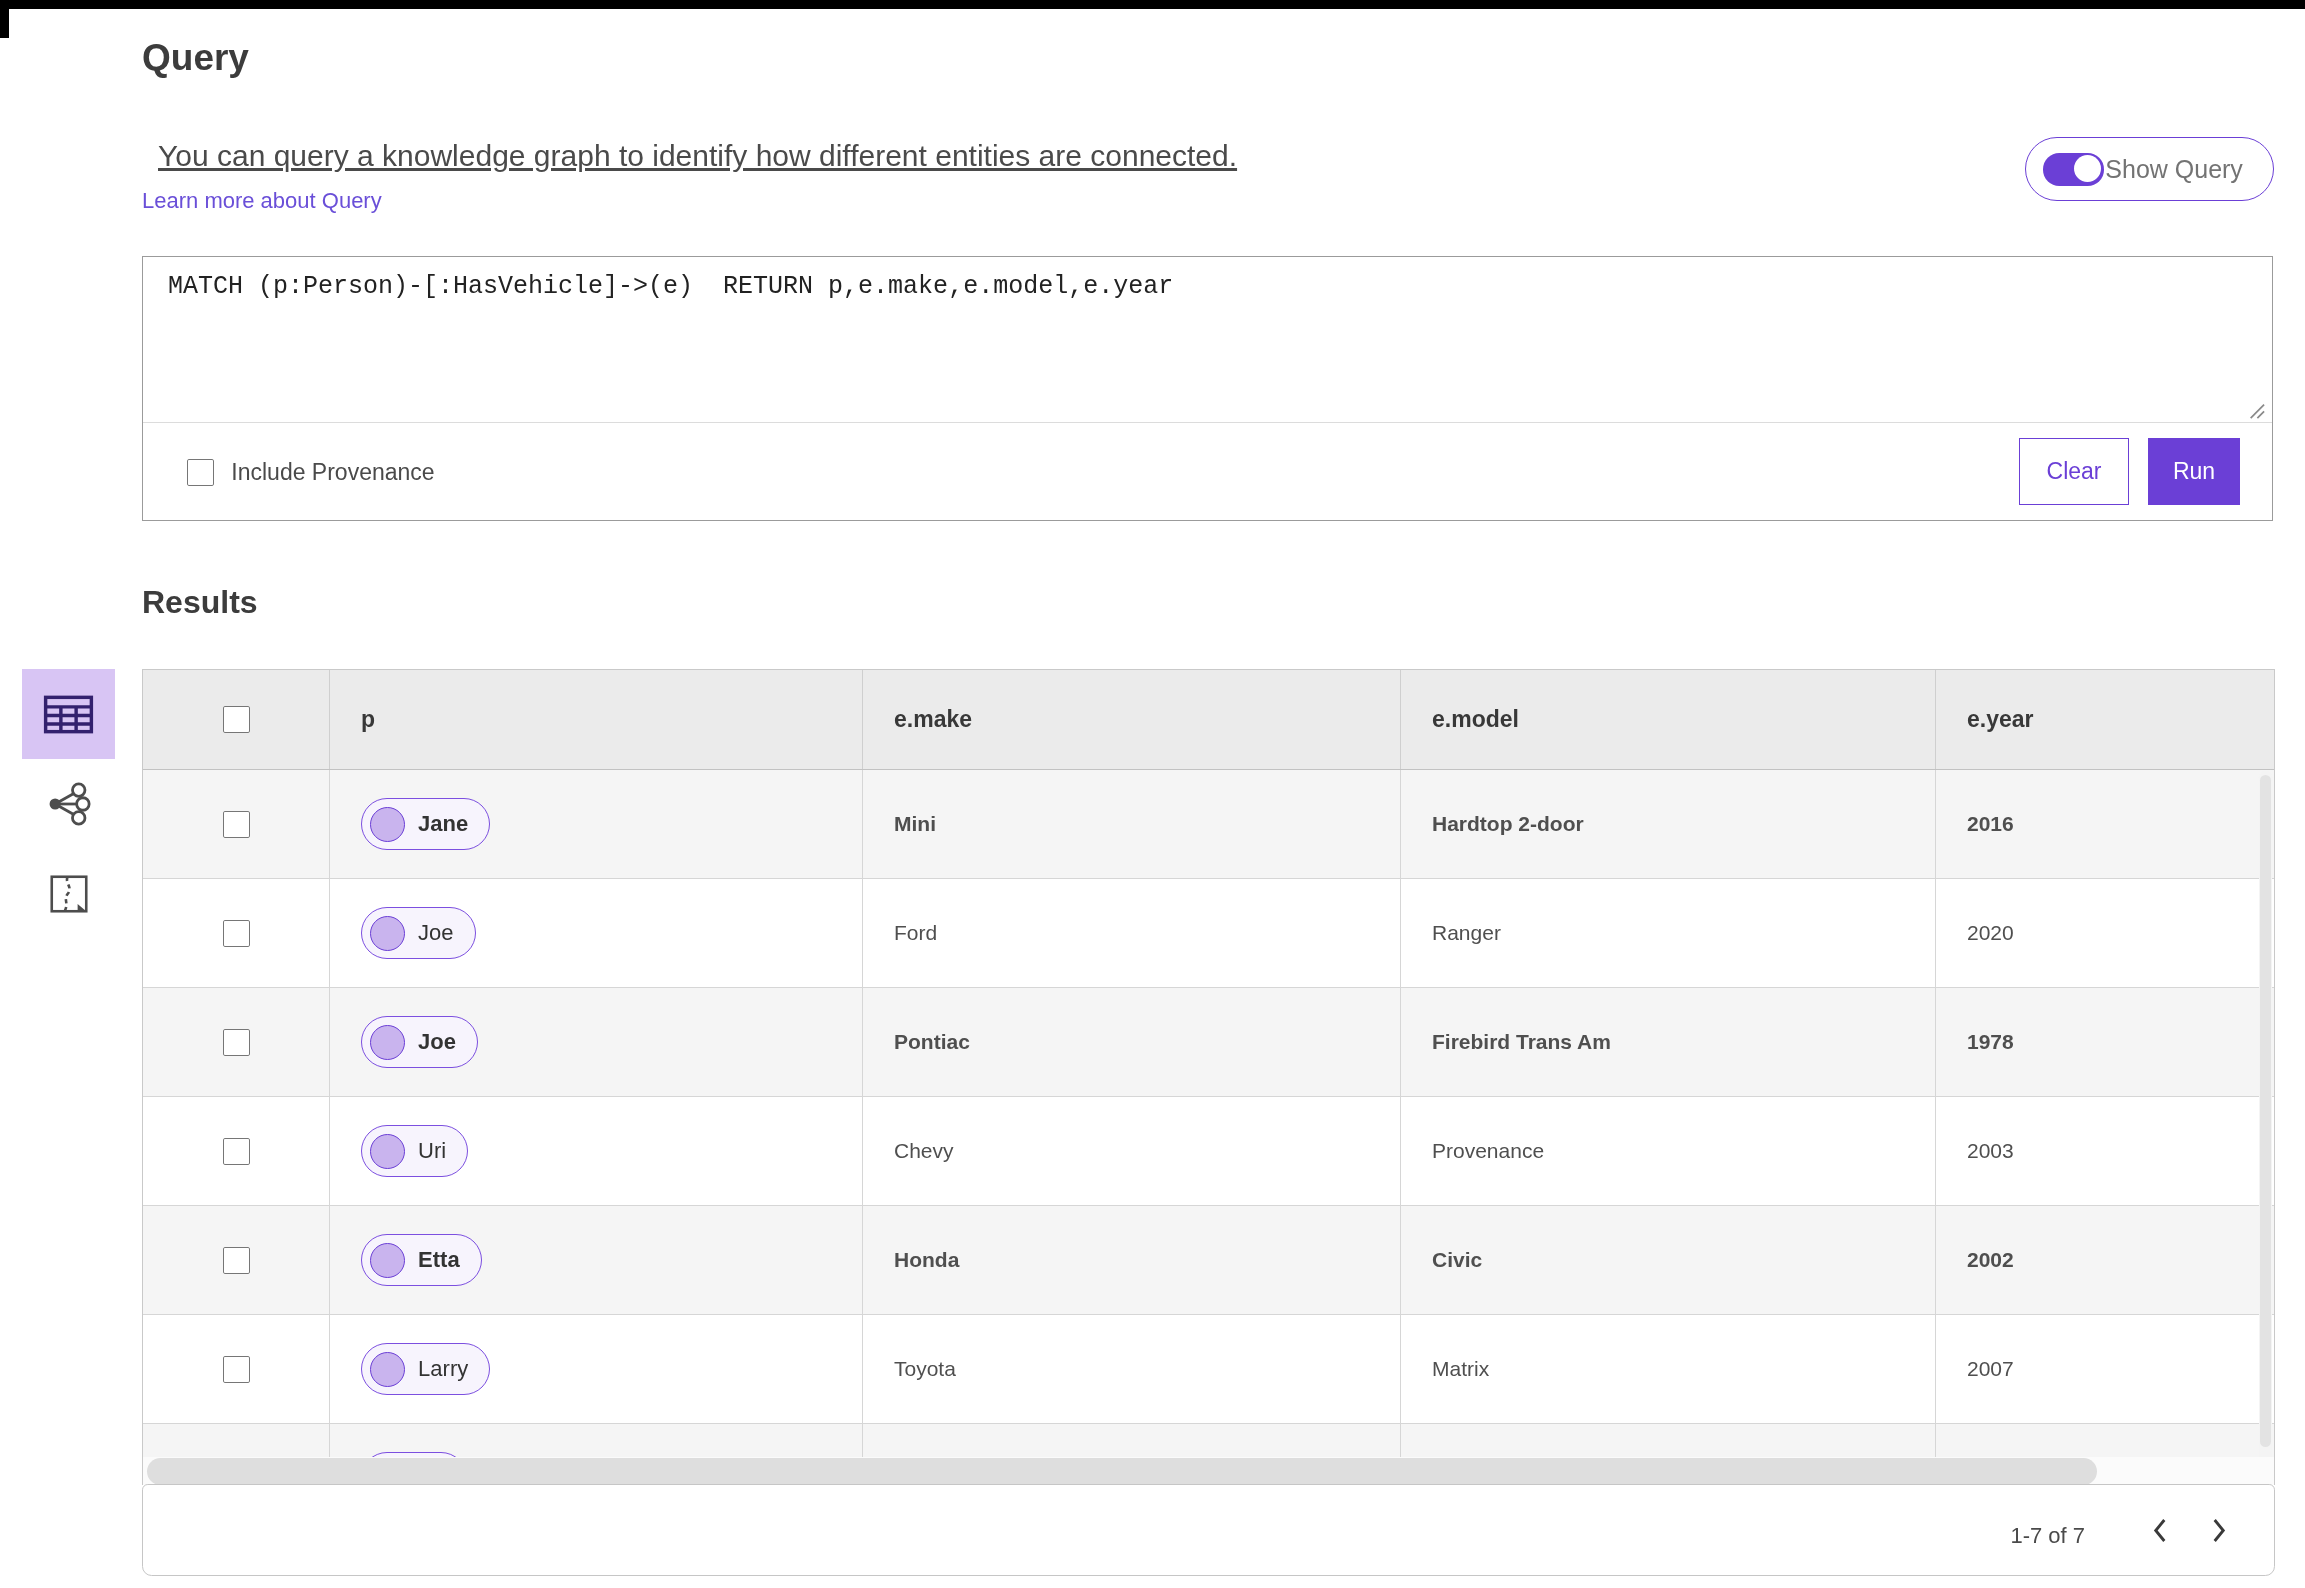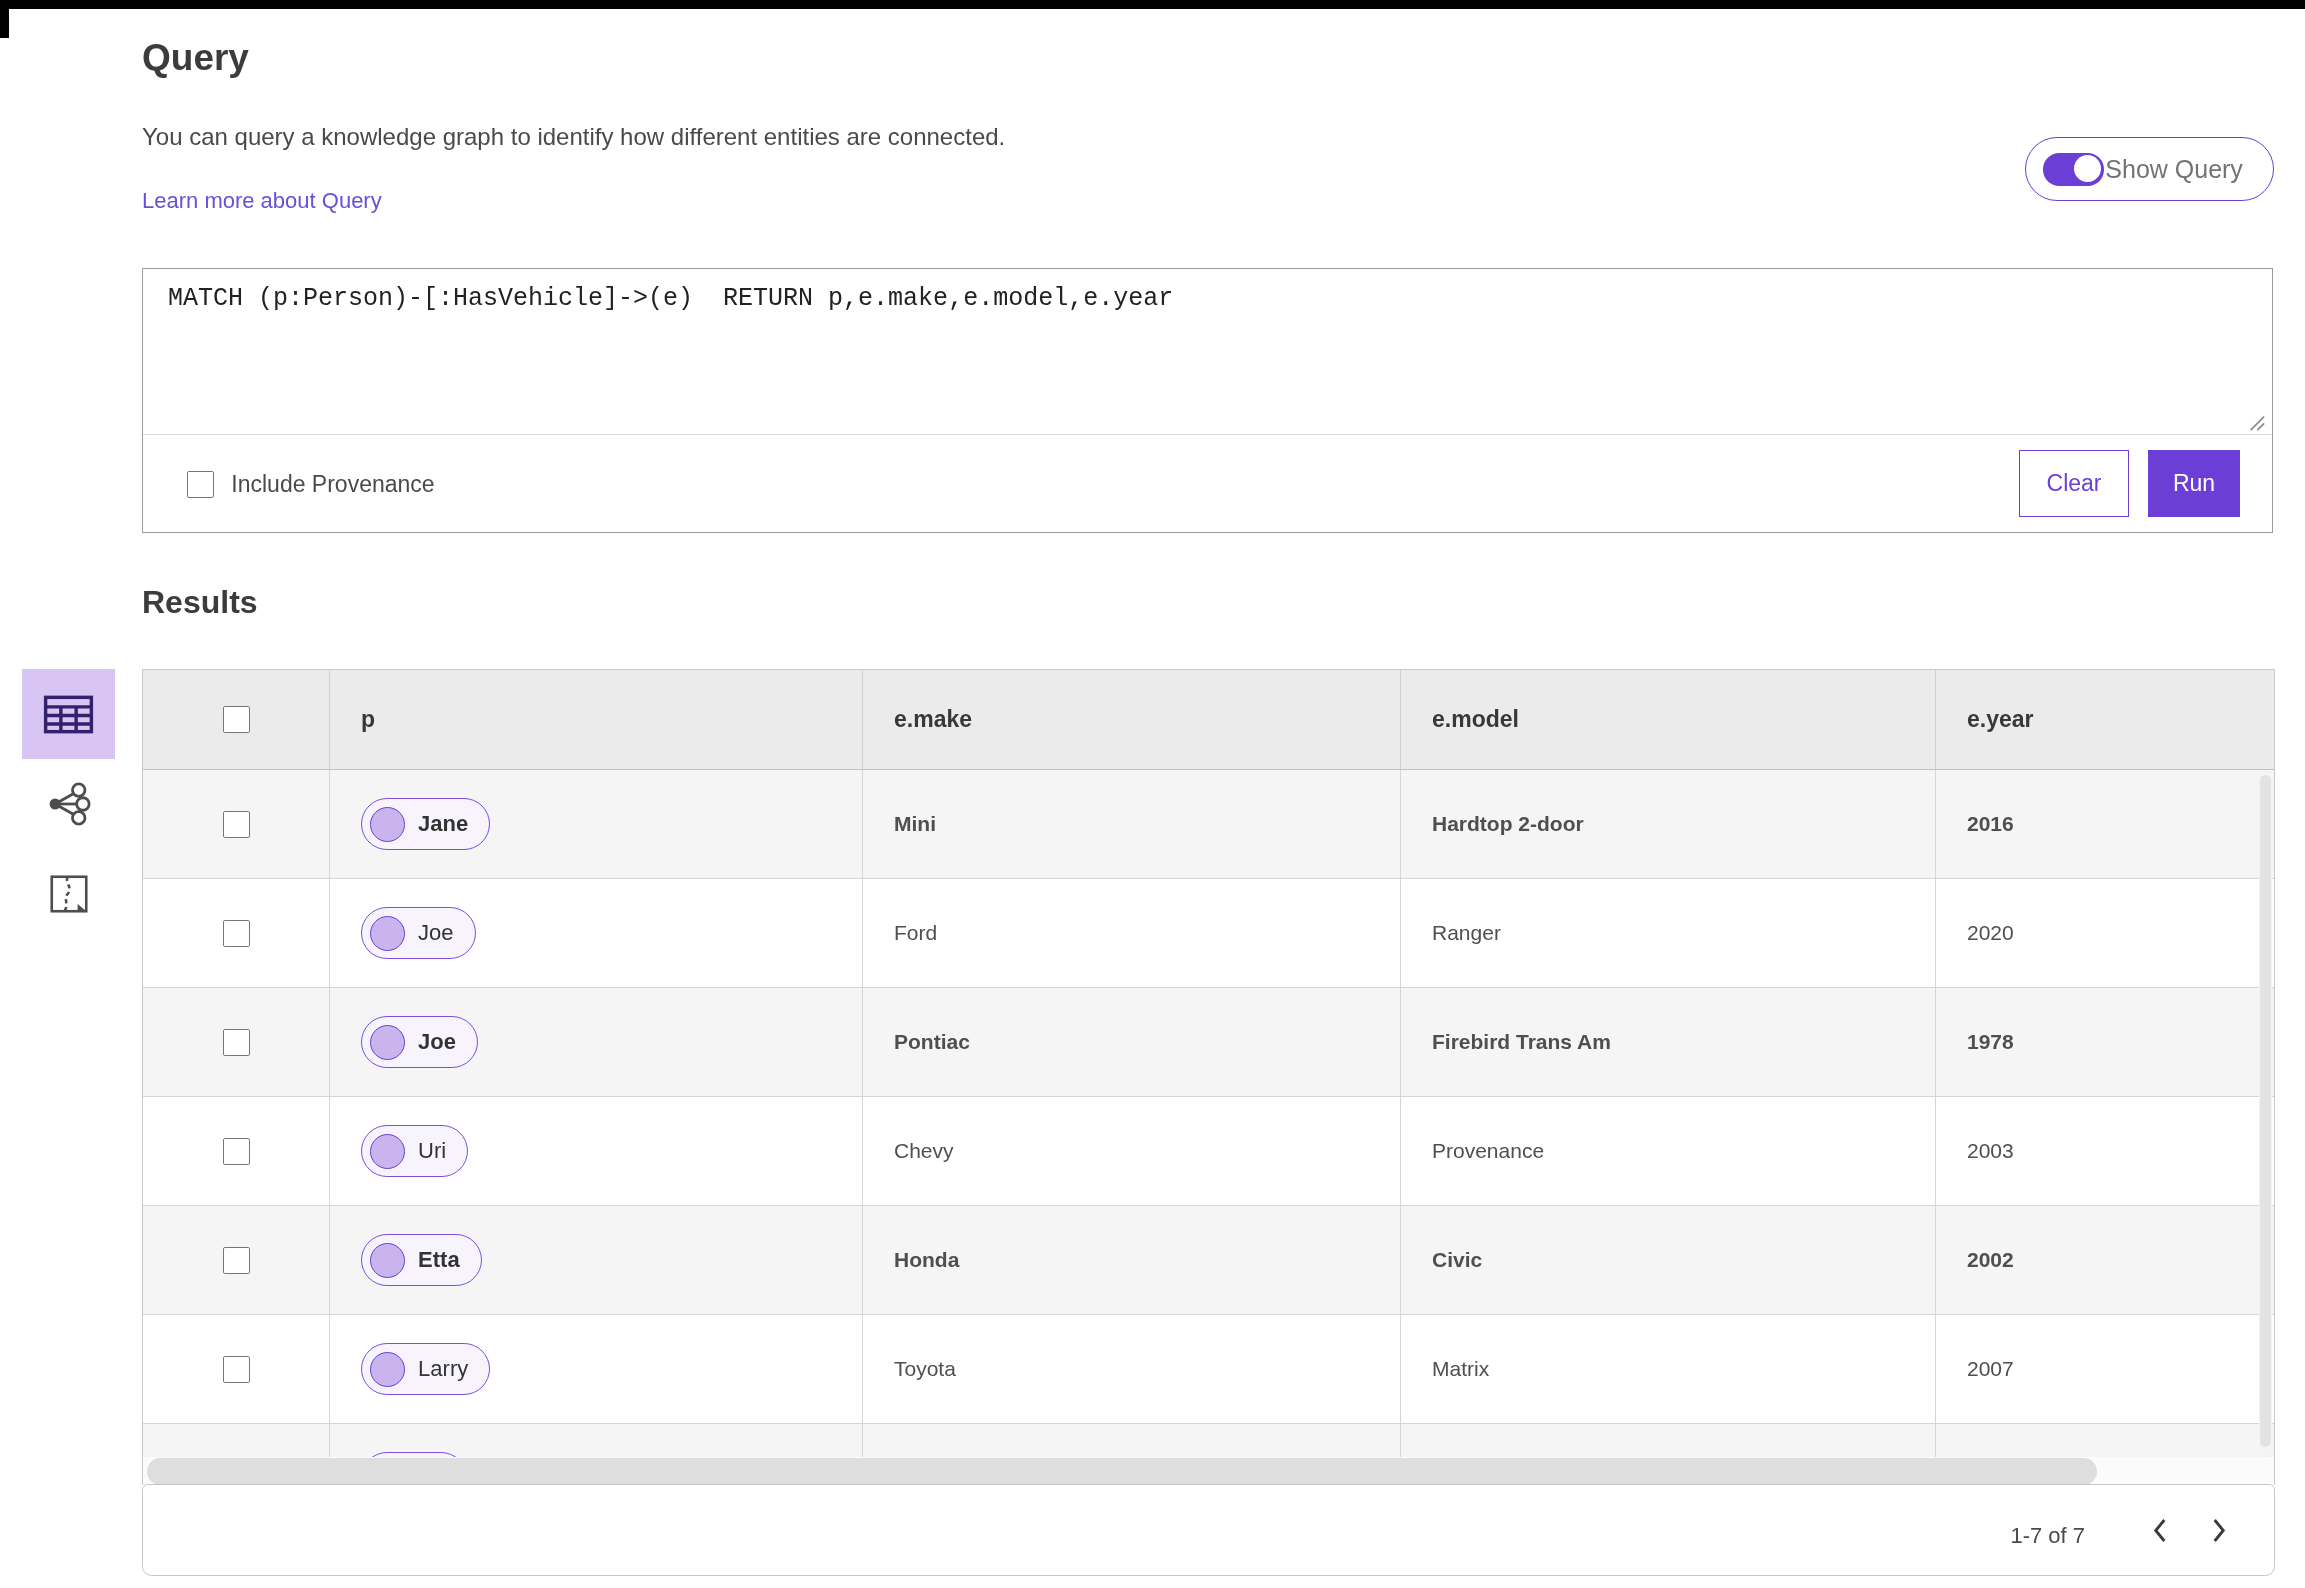--- a/index.html
+++ b/index.html
@@ -5,32 +5,32 @@
   html,body{margin:0;padding:0;background:#ffffff;}
   *{box-sizing:border-box;}
   .stage{
     position:relative;width:2306px;height:1589px;background:#ffffff;overflow:hidden;
     font-family:"Liberation Sans", sans-serif;color:#4a4a4a;
   }
   .edge-top{position:absolute;left:0;top:0;width:2306px;height:8.6px;background:#000;}
   .edge-left{position:absolute;left:0;top:0;width:8.6px;height:38px;background:#000;}
 
   .page-title{position:absolute;left:142px;top:37px;font-size:37px;font-weight:700;color:#3c3c3c;margin:0;}
-  .page-desc{position:absolute;left:142px;top:123px;font-size:24px;color:#4a4a4a;margin:0;}
+  .page-desc{position:absolute;left:142px;top:123px;font-size:30px;color:#4a4a4a;margin:16px;text-decoration:underline;}
   .learn-link{position:absolute;left:142px;top:188px;font-size:22px;color:#6a4fd8;text-decoration:none;cursor:pointer;}
 
   .show-query-pill{
     position:absolute;left:2025px;top:137px;width:249px;height:64px;border:1.9px solid #6b3fd6;
     border-radius:33px;background:#fff;display:flex;align-items:center;padding-left:17.3px;cursor:pointer;
   }
   .toggle-track{position:relative;width:61px;height:33px;border-radius:16.3px;background:#6b3fd6;display:inline-block;flex:0 0 auto;}
   .toggle-knob{position:absolute;right:2.9px;top:2.9px;width:27px;height:27px;border-radius:50%;background:#fff;}
   .show-query-label{font-size:25px;color:#737373;margin-left:1px;white-space:nowrap;}
 
-  .query-box{position:absolute;left:142px;top:268px;width:2131px;height:265px;border:1.9px solid #9b9b9b;background:#fff;}
+  .query-box{position:absolute;left:142px;top:256px;width:2131px;height:265px;border:1.9px solid #9b9b9b;background:#fff;}
   .query-textarea{
     position:absolute;left:0;top:0;width:2127px;height:165px;border:none;outline:none;resize:none;
     font-family:"Liberation Mono","DejaVu Sans Mono",monospace;font-size:25px;color:#222;
     padding:15.4px 38px 0 25px;background:transparent;white-space:pre;overflow:hidden;
   }
   .resize-handle{position:absolute;right:5.8px;top:140px;width:23px;height:23px;}
   .query-divider{position:absolute;left:0;top:165px;width:100%;height:1px;background:#dcdcdc;}
   .provenance{position:absolute;left:44px;top:202px;display:flex;align-items:center;cursor:pointer;}
   .checkbox{width:27px;height:27px;border:1.9px solid #767676;background:#fff;border-radius:1.9px;display:inline-block;flex:0 0 auto;}
   .provenance-label{font-size:23px;color:#4a4a4a;margin-left:17.3px;}

